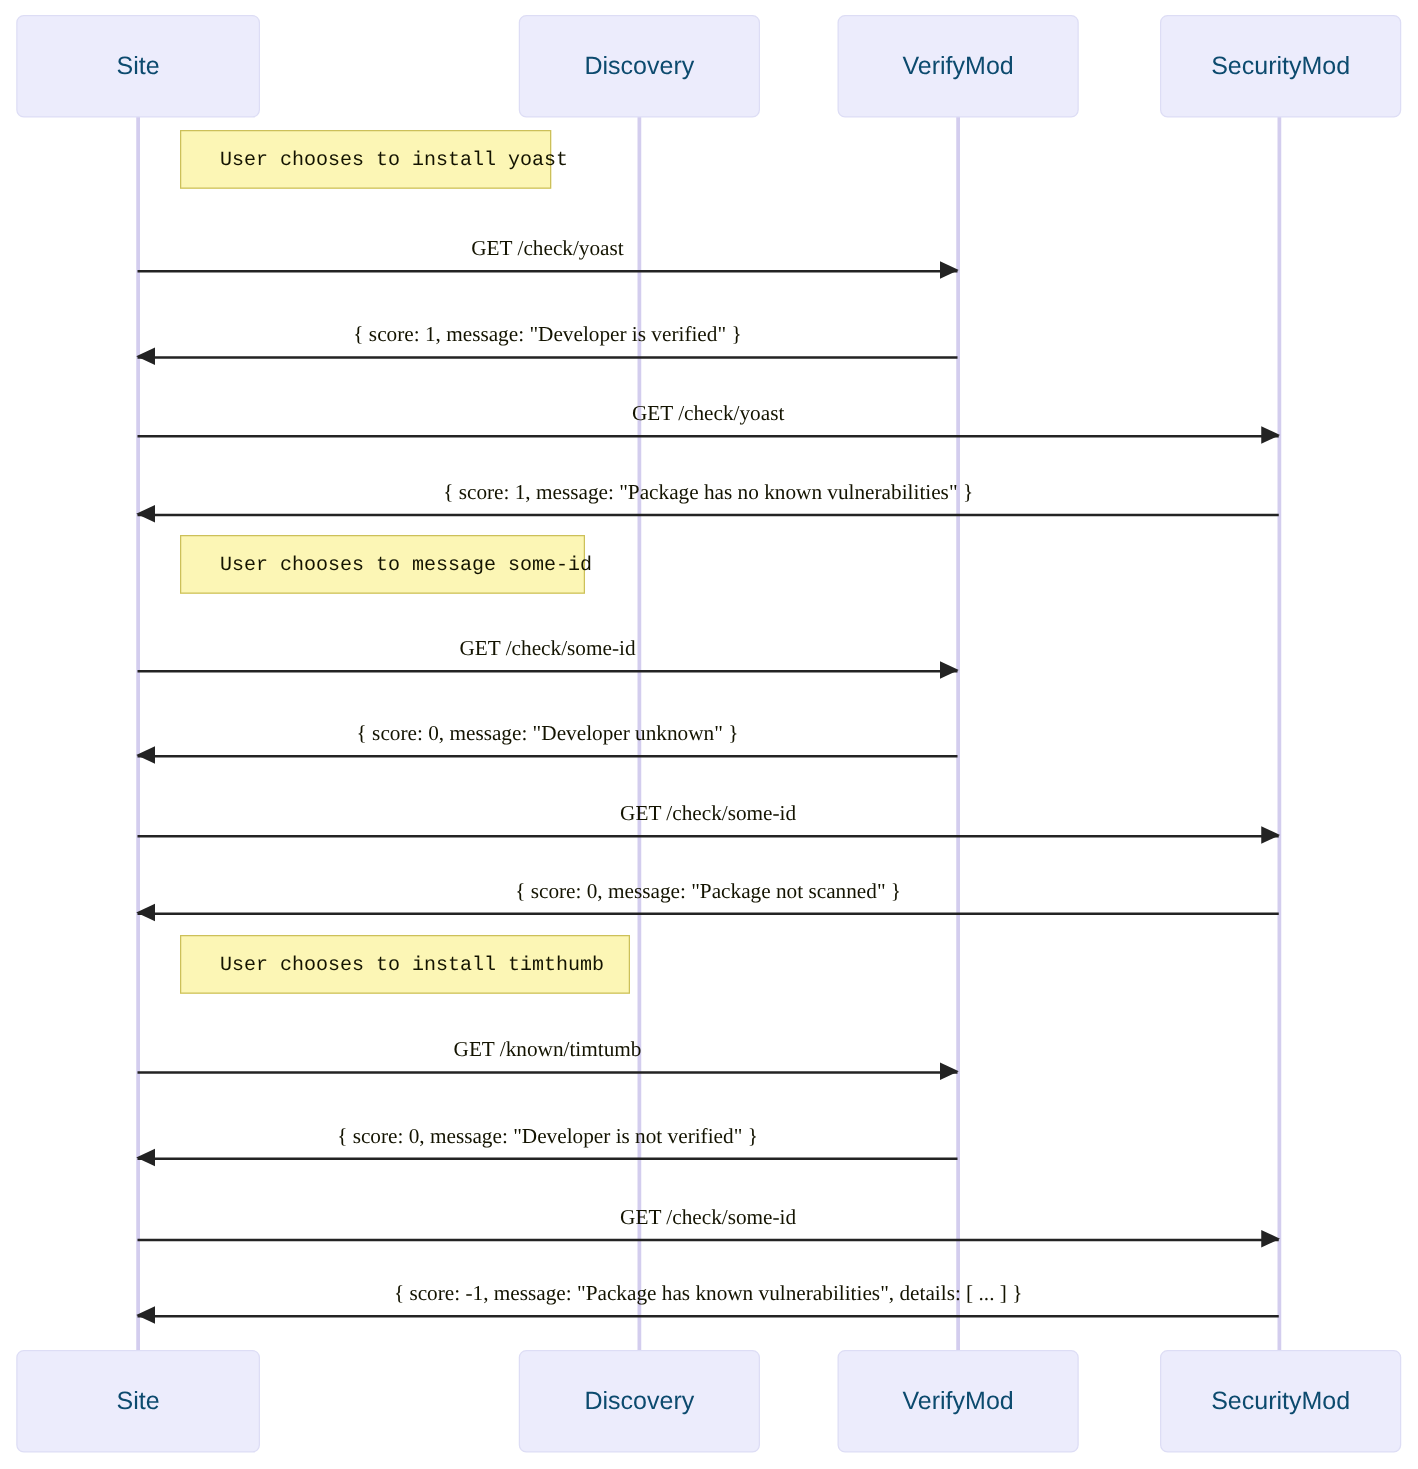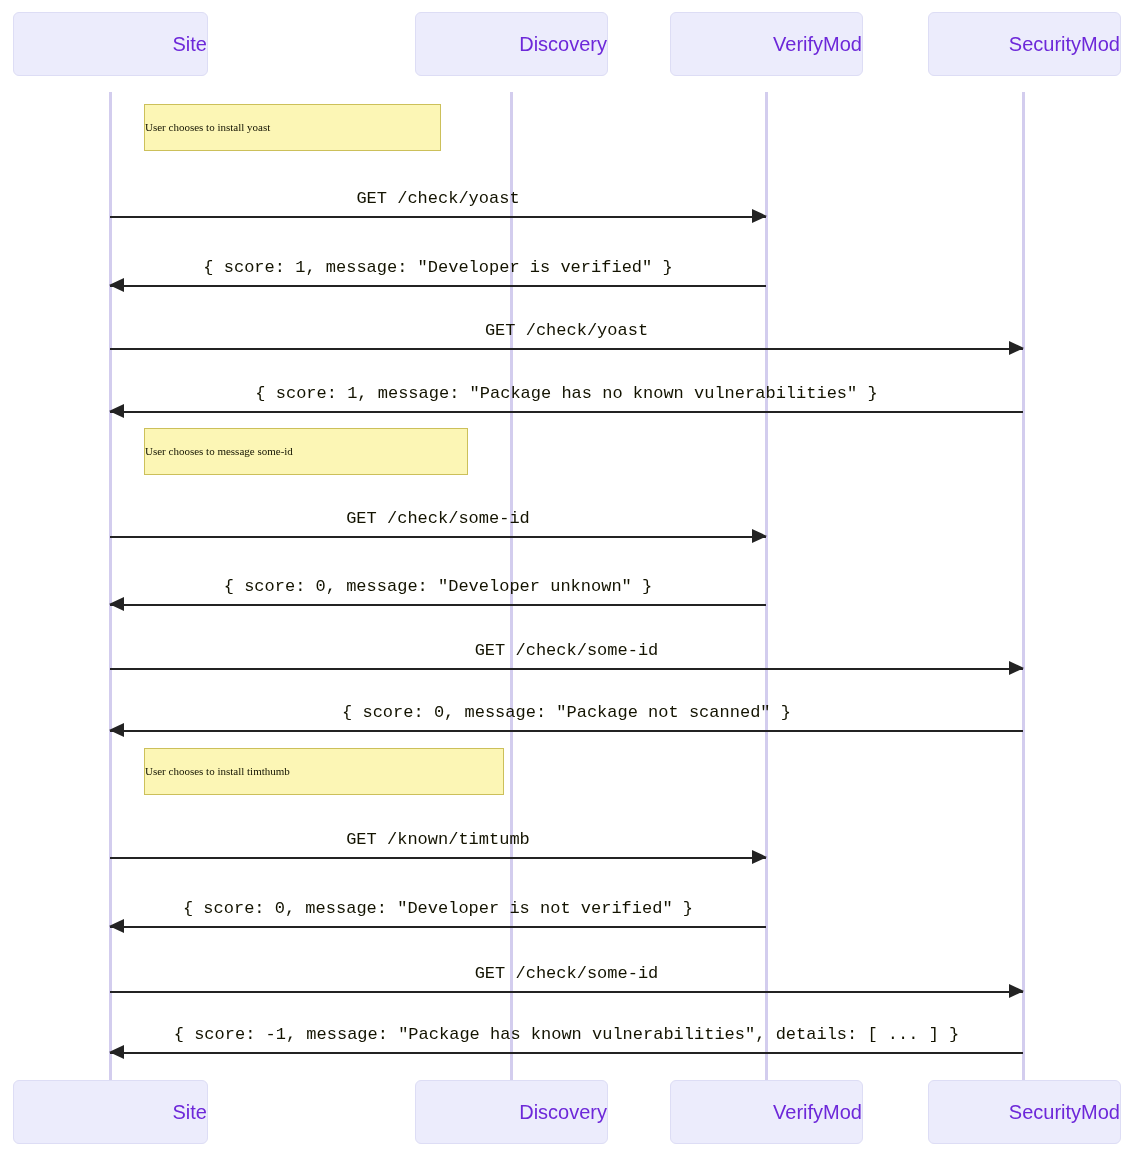--- a/index.html
+++ b/index.html
@@ -28,45 +28,45 @@
   }
   
   .participant {
     position: absolute;
     box-sizing: border-box;
     background: #ececfc;
     border: 1px solid #ddddf5;
     border-radius: 6px;
     display: flex;
     align-items: center;
-    justify-content: flex-end;
-    height: 64px;
-    color: #6d28d9;
+    justify-content: center;
+    height: 82px;
+    color: #0c4a6e;
     font-size: 20px;
     font-family: "Liberation Sans", sans-serif;
   }
   .participant.top { top: 12px; }
   .participant.bottom { top: 1080px; }
   .participant .plabel {
     line-height: 1;
     white-space: nowrap;
   }
   
   .note {
     position: absolute;
     box-sizing: border-box;
     background: #fcf6b5;
     border: 1px solid #ccc05a;
     display: flex;
     align-items: center;
     height: 47px;
-    padding: 0 0;
-    font-size: 11px;
+    padding: 0 31px;
+    font-size: 16px;
     color: #131300;
-    font-family: Liberation Serif, serif;
+    font-family: Liberation Mono, monospace;
   }
   .note .ntext { white-space: nowrap; line-height: 1; }
   
   .message {
     position: absolute;
     height: 0;
   }
   .msg-line {
     position: absolute;
     left: 0;
@@ -95,21 +95,21 @@
   }
   .msg-label {
     position: absolute;
     left: 0;
     width: 100%;
     text-align: center;
     bottom: 9px;
     font-size: 17px;
     color: #131300;
     white-space: nowrap;
-    font-family: Liberation Mono, monospace;
+    font-family: Liberation Serif, serif;
     line-height: 1;
   }
 </style>
 </head>
 <body>
 
 <div id="diagram">
   <div id="lifelines">
       <div class="lifeline" style="left: 109px;"></div>
       <div class="lifeline" style="left: 510px;"></div>

